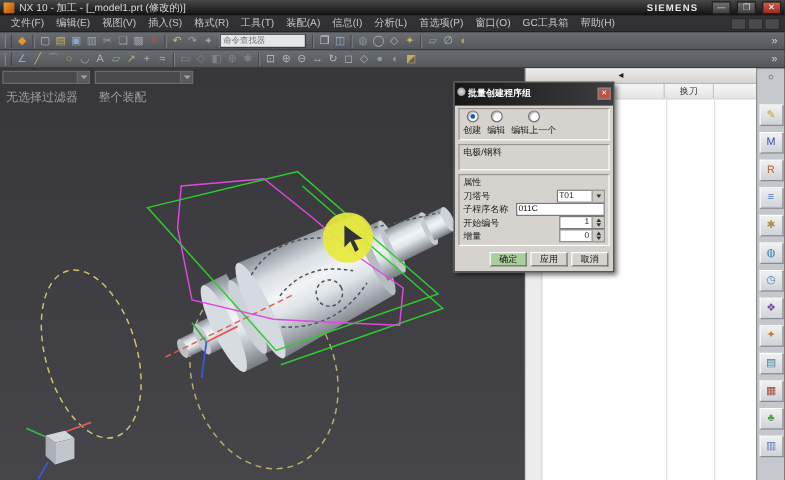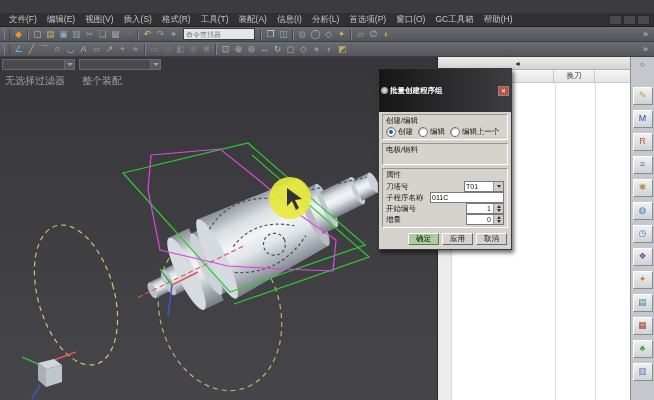--- a/index.html
+++ b/index.html
@@ -56,29 +56,29 @@
   .nav-vline{position:absolute;top:0;width:1px;height:100%;background:#e0e0e0;}
   
   .resbar{position:absolute;left:630px;top:57px;width:24px;height:343px;background:#c4c8cc;
     border-left:1px solid #8a8e92;box-sizing:border-box;display:flex;flex-direction:column;align-items:center;}
   .res-pin{font-size:8px;color:#505050;margin-top:3px;}
   .res-btn{width:18px;height:16px;margin-top:5px;background:linear-gradient(#f0f0f0,#cfd3d7);
     border:1px solid;border-color:#fff #888c90 #888c90 #fff;font-size:9px;line-height:15px;text-align:center;flex:none;}
   
   .dialog{position:absolute;left:378px;top:68px;width:132px;background:#d6d3ce;
     border:1px solid #3a3a3a;box-shadow:2px 3px 4px rgba(0,0,0,.55);z-index:10;font-size:8px;color:#1a1a1a;}
-  .dlg-title{height:11px;background:linear-gradient(90deg,#161616,#3e3e42);display:flex;align-items:center;padding:16px 2px;gap:2px;}
+  .dlg-title{height:11px;background:linear-gradient(90deg,#161616,#3e3e42);display:flex;align-items:flex-start;padding:4px 2px;gap:2px;}
   .dlg-ico{width:7px;height:7px;border-radius:50%;background:radial-gradient(#e8e8e8,#777);flex:none;}
   .dlg-title-text{flex:1;color:#fff;font-size:7.5px;font-weight:bold;white-space:nowrap;overflow:hidden;}
   .dlg-close{width:9px;height:8px;background:#c05044;color:#fff;font-size:6px;line-height:8px;text-align:center;border:1px solid #888;flex:none;}
   .dlg-body{padding:2px 3px 3px;}
   .grp{border:1px solid;border-color:#9a968e #fff #fff #9a968e;padding:1px 3px 2px;margin-bottom:3px;background:#d6d3ce;}
   .grp-label{font-size:7.5px;color:#222;margin-bottom:1px;}
   .radio-row{display:flex;align-items:center;gap:2px;flex-wrap:nowrap;}
-  .ritem{display:flex;align-items:center;gap:2px;margin-right:3px;}
+  .ritem{display:flex;align-items:center;gap:2px;margin-right:3px;flex-direction:column;}
   .rdo{width:8px;height:8px;border-radius:50%;background:#fff;border:1px solid #707070;
     box-shadow:inset 1px 1px 1px #b8b8b8;flex:none;position:relative;}
   .rdo.on::after{content:"";position:absolute;left:2px;top:2px;width:4px;height:4px;border-radius:50%;background:#1a56c4;}
   .rlabel{font-size:7.5px;white-space:nowrap;}
   .frow{display:flex;align-items:center;height:11px;}
   .flabel{flex:1;font-size:7.5px;white-space:nowrap;}
   .combo{width:38px;height:9px;background:#fff;border:1px solid #7a7a7a;display:flex;align-items:center;}
   .combo .cval{flex:1;font-size:7px;padding-left:1px;}
   .combo .cbtn2{width:9px;height:100%;background:#cfccc6;border-left:1px solid #9a9a9a;display:flex;align-items:center;justify-content:center;}
   .tri-dn2{width:0;height:0;border-left:2.5px solid transparent;border-right:2.5px solid transparent;border-top:3px solid #333;}
@@ -91,20 +91,28 @@
   .td{width:0;height:0;border-left:2px solid transparent;border-right:2px solid transparent;border-top:3px solid #333;}
   .btn-row{display:flex;justify-content:flex-end;gap:3px;padding:2px 1px 1px;}
   .btn{height:12px;font-size:7.5px;background:#d6d3ce;border:1px solid;border-color:#fff #6a6a6a #6a6a6a #fff;
     padding:0 7px;line-height:10px;font-family:"Liberation Sans",sans-serif;color:#111;}
 </style>
 </head>
 <body>
 
 <div id="app">
 
+  <div class="titlebar">
+    <span class="nx-logo"></span>
+    <span class="title-text">NX 10 - 加工 - [_model1.prt (修改的)]</span>
+    <span class="brand">SIEMENS</span>
+    <span class="wbtn">—</span>
+    <span class="wbtn">❐</span>
+    <span class="wbtn close">✕</span>
+  </div>
 
   <div class="menubar">
     <span class="menu-item">文件(F)</span>
     <span class="menu-item">编辑(E)</span>
     <span class="menu-item">视图(V)</span>
     <span class="menu-item">插入(S)</span>
     <span class="menu-item">格式(R)</span>
     <span class="menu-item">工具(T)</span>
     <span class="menu-item">装配(A)</span>
     <span class="menu-item">信息(I)</span>
@@ -308,21 +316,20 @@
   </div>
 
   <div class="dialog">
     <div class="dlg-title">
       <span class="dlg-ico"></span>
       <span class="dlg-title-text">批量创建程序组</span>
       <span class="dlg-close">✕</span>
     </div>
     <div class="dlg-body">
       <div class="grp">
-        <div class="grp-label">创建/编辑</div>
         <div class="radio-row">
           <span class="ritem">
             <span class="rdo on"></span>
             <span class="rlabel">创建</span>
           </span>
           <span class="ritem">
             <span class="rdo"></span>
             <span class="rlabel">编辑</span>
           </span>
           <span class="ritem">

